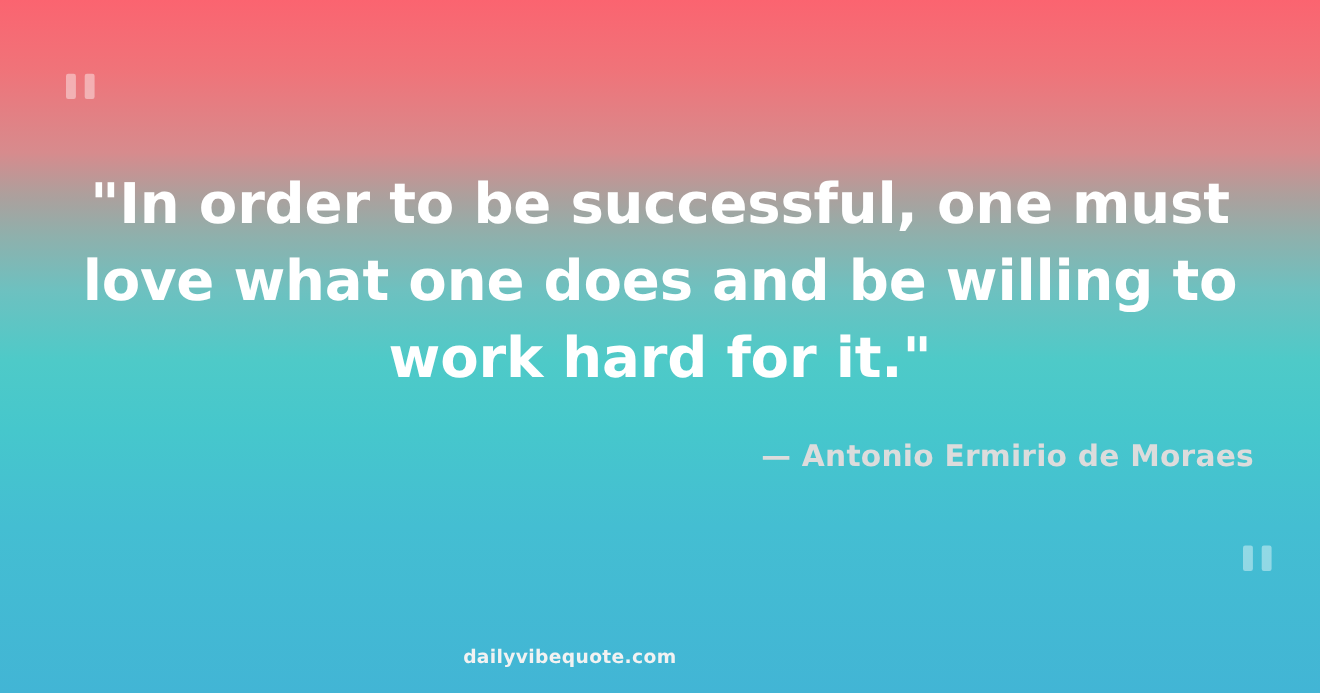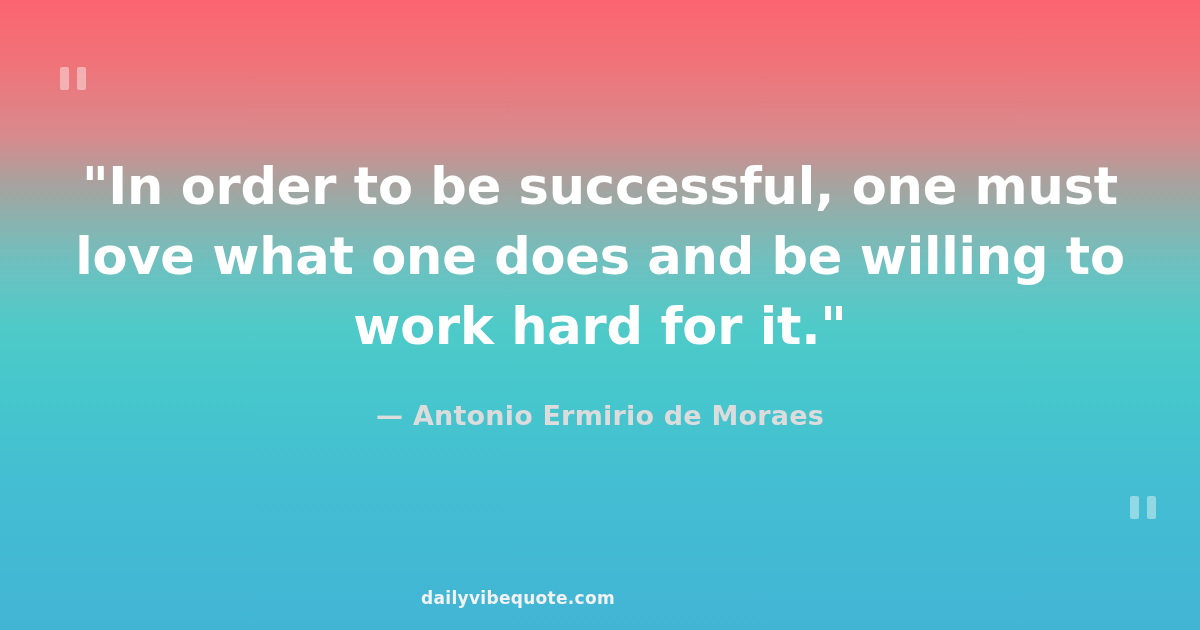--- a/index.html
+++ b/index.html
@@ -66,21 +66,21 @@
     color: #ffffff;
     letter-spacing: -0.2px;
     white-space: pre-line;
   }
 
   #attribution {
     position: absolute;
     top: 400px;
     left: 60px;
     width: 1080px;
-    text-align: center;
+    text-align: right;
     font-family: "DejaVu Sans", sans-serif;
     font-size: 27px;
     font-weight: bold;
     color: #dcdcdc;
     letter-spacing: 0.2px;
   }
 
   
   #footer-watermark {
     position: absolute;

